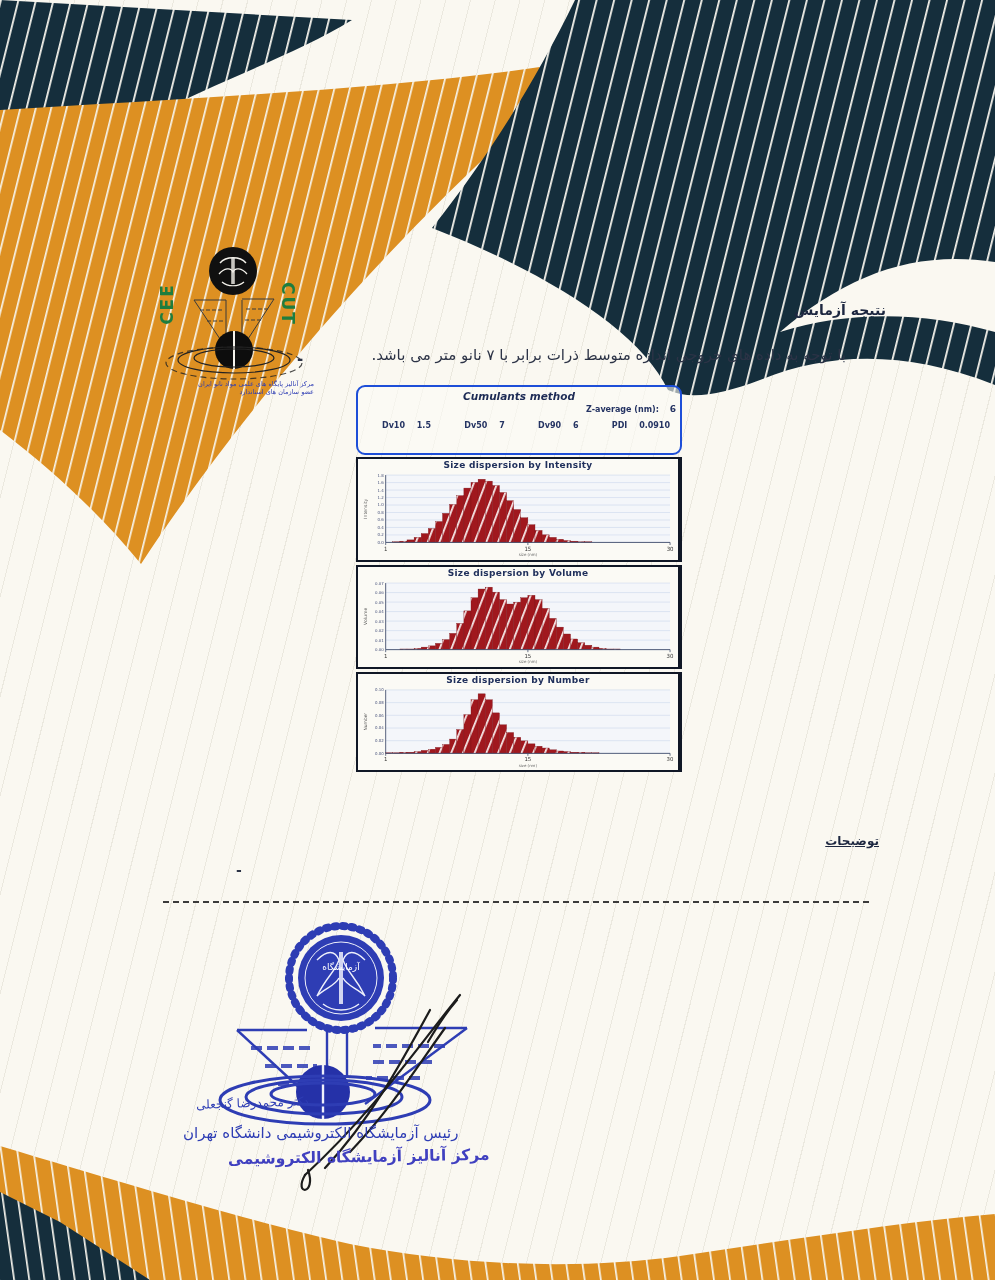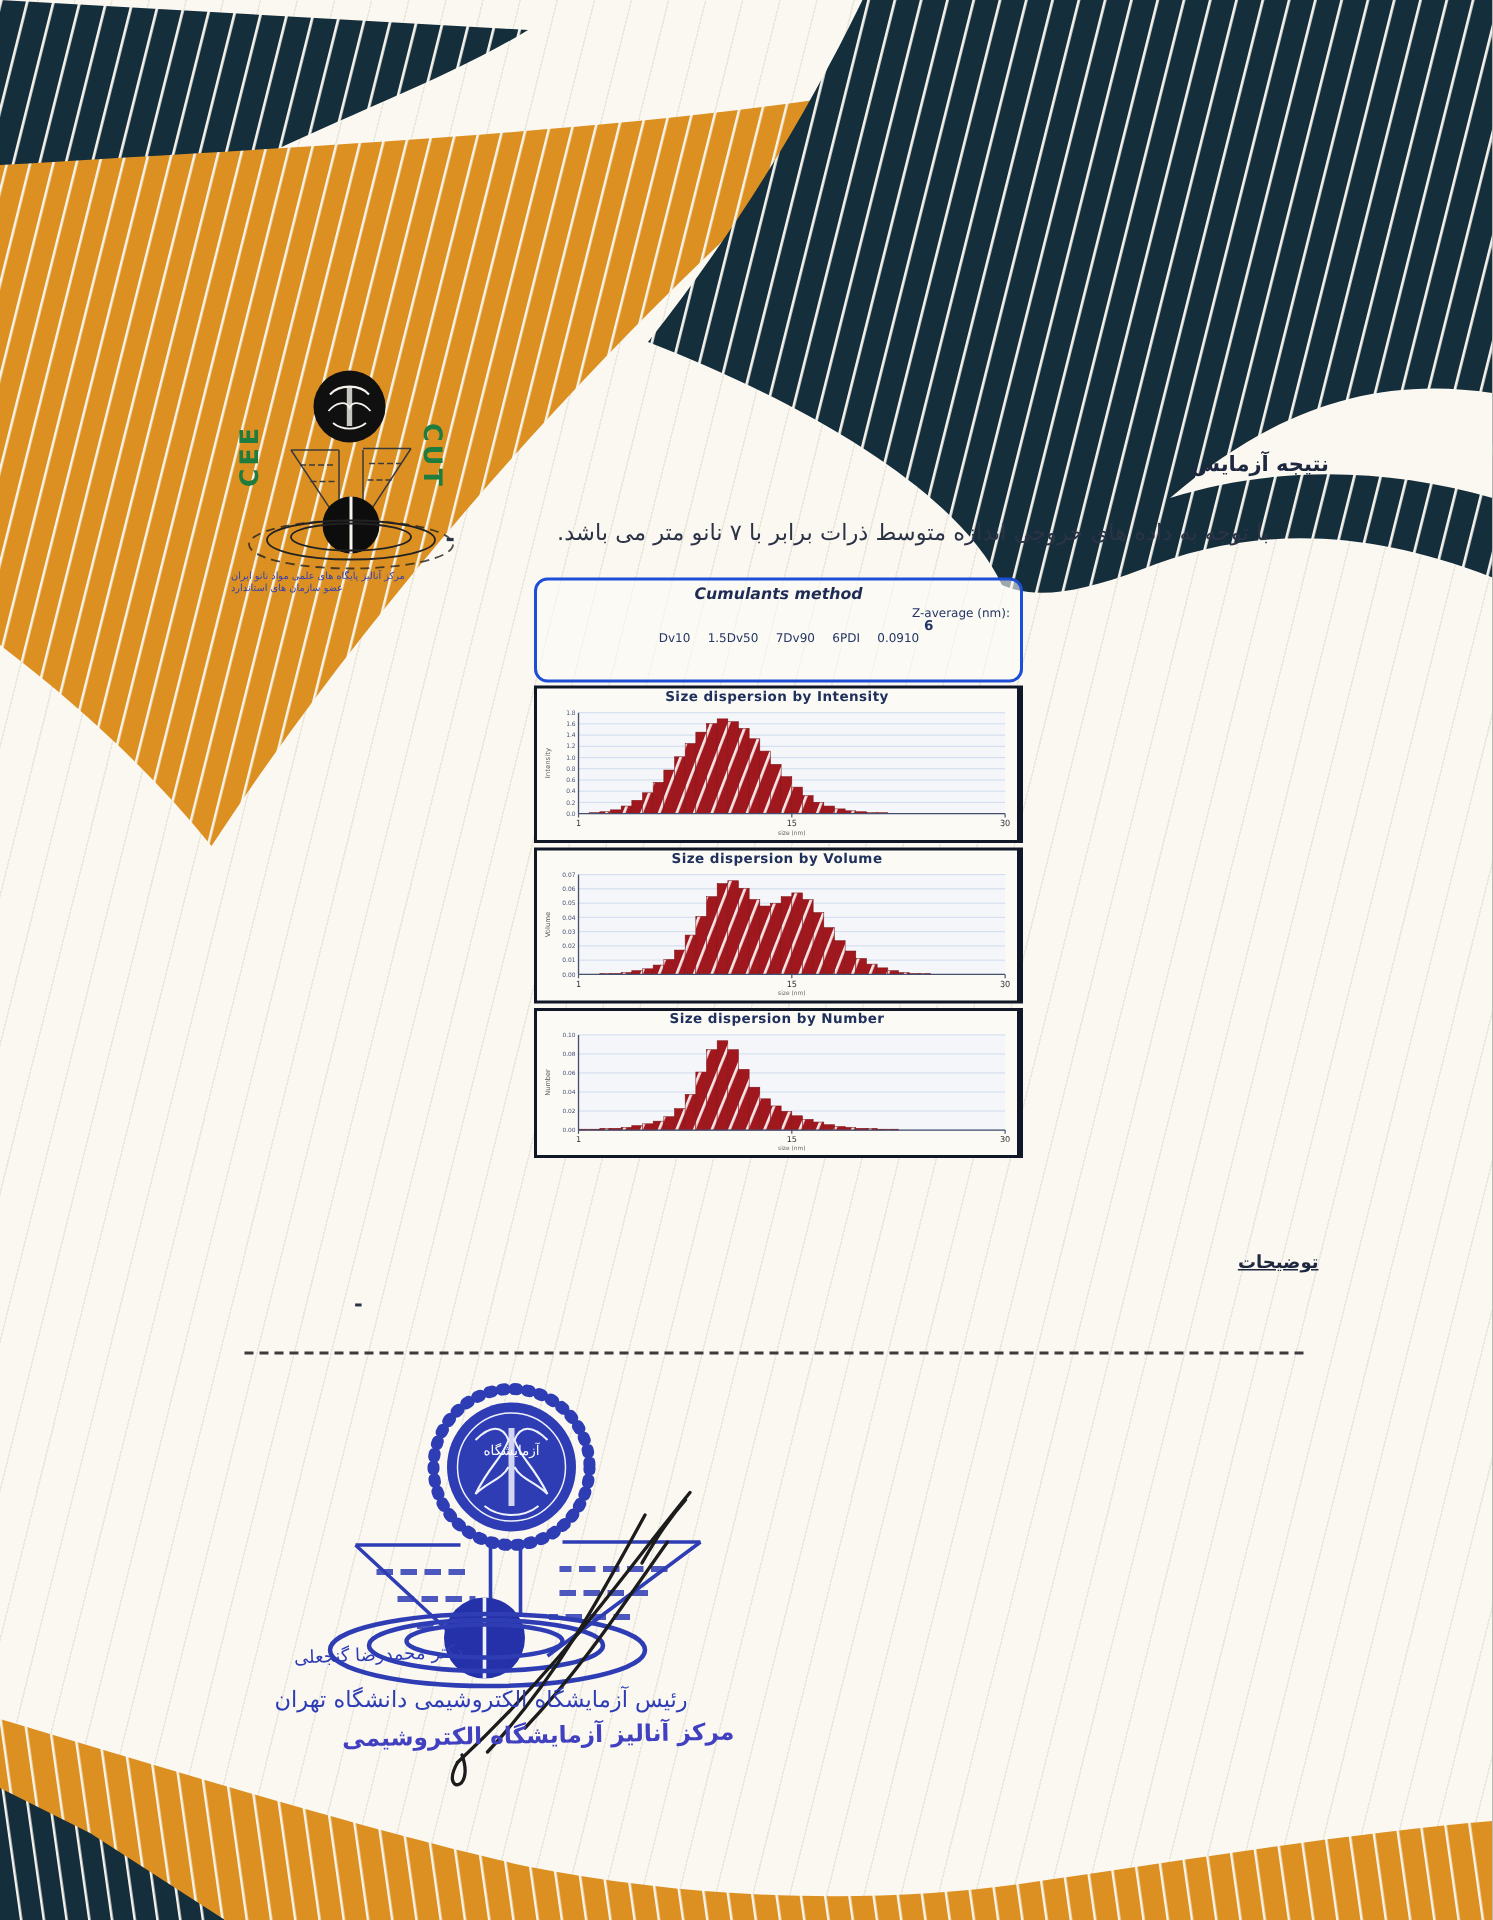--- a/index.html
+++ b/index.html
@@ -17,36 +17,36 @@
   .rtl{direction:rtl;text-align:right;}
   .h-fa{font-weight:bold;color:#1d2740;}
   .bullet-dash{font-weight:bold;color:#2c3346;}
   
   .cum-card{
     left:356px;top:385px;width:322px;height:66px;
     border:2px solid #1d4ed8;border-radius:9px;background:rgba(252,251,246,.6);
   }
   .cum-title{position:absolute;top:3px;left:0;right:0;text-align:center;
     font-size:10.5px;font-weight:bold;font-style:italic;color:#1d2b55;}
-  .cum-zavg{position:absolute;top:17px;left:228px;font-size:8px;font-weight:normal;color:#253463;margin-left:22px;}
+  .cum-zavg{position:absolute;top:17px;left:228px;font-size:8px;font-weight:bold;color:#253463;}
   .cum-zavg b{margin-left:8px;font-size:9px;}
-  .cum-row{position:absolute;top:34px;left:24px;right:10px;display:flex;justify-content:center;
-    font-size:8px;font-weight:normal;color:#253463;}
+  .cum-row{position:absolute;top:34px;left:24px;right:10px;display:flex;justify-content:space-between;
+    font-size:8px;font-weight:bold;color:#253463;}
   .cum-pair span.v{margin-left:9px;}
   
   .panel{
     left:356px;width:326px;background:#fbfaf5;
     border:2.5px solid #101726;border-right-width:4px;box-sizing:border-box;
   }
   .panel-title{position:absolute;top:1px;left:0;right:0;text-align:center;
     font-size:9px;font-weight:bold;color:#20305c;letter-spacing:.3px;}
   .chart-plot{position:absolute;left:2px;right:2px;top:13px;bottom:1px;}
   
   .logo-side{font-weight:bold;color:#1e7d3e;font-size:17px;letter-spacing:2px;}
-  .logo-cap{width:160px;text-align:left;font-size:6.5px;line-height:8px;color:#2e3db4;}
+  .logo-cap{width:160px;text-align:right;font-size:6.5px;line-height:8px;color:#2e3db4;}
   
   .stamp-txt{color:#2e3db4;white-space:nowrap;}
   .divider{left:163px;top:901px;width:706px;border-top:2.5px dashed #3b3b3b;height:0;}
 </style>
 </head>
 <body>
 
 <div class="page">
 
   <svg class="deco" viewBox="0 0 995 1280" width="995" height="1280" aria-hidden="true">

